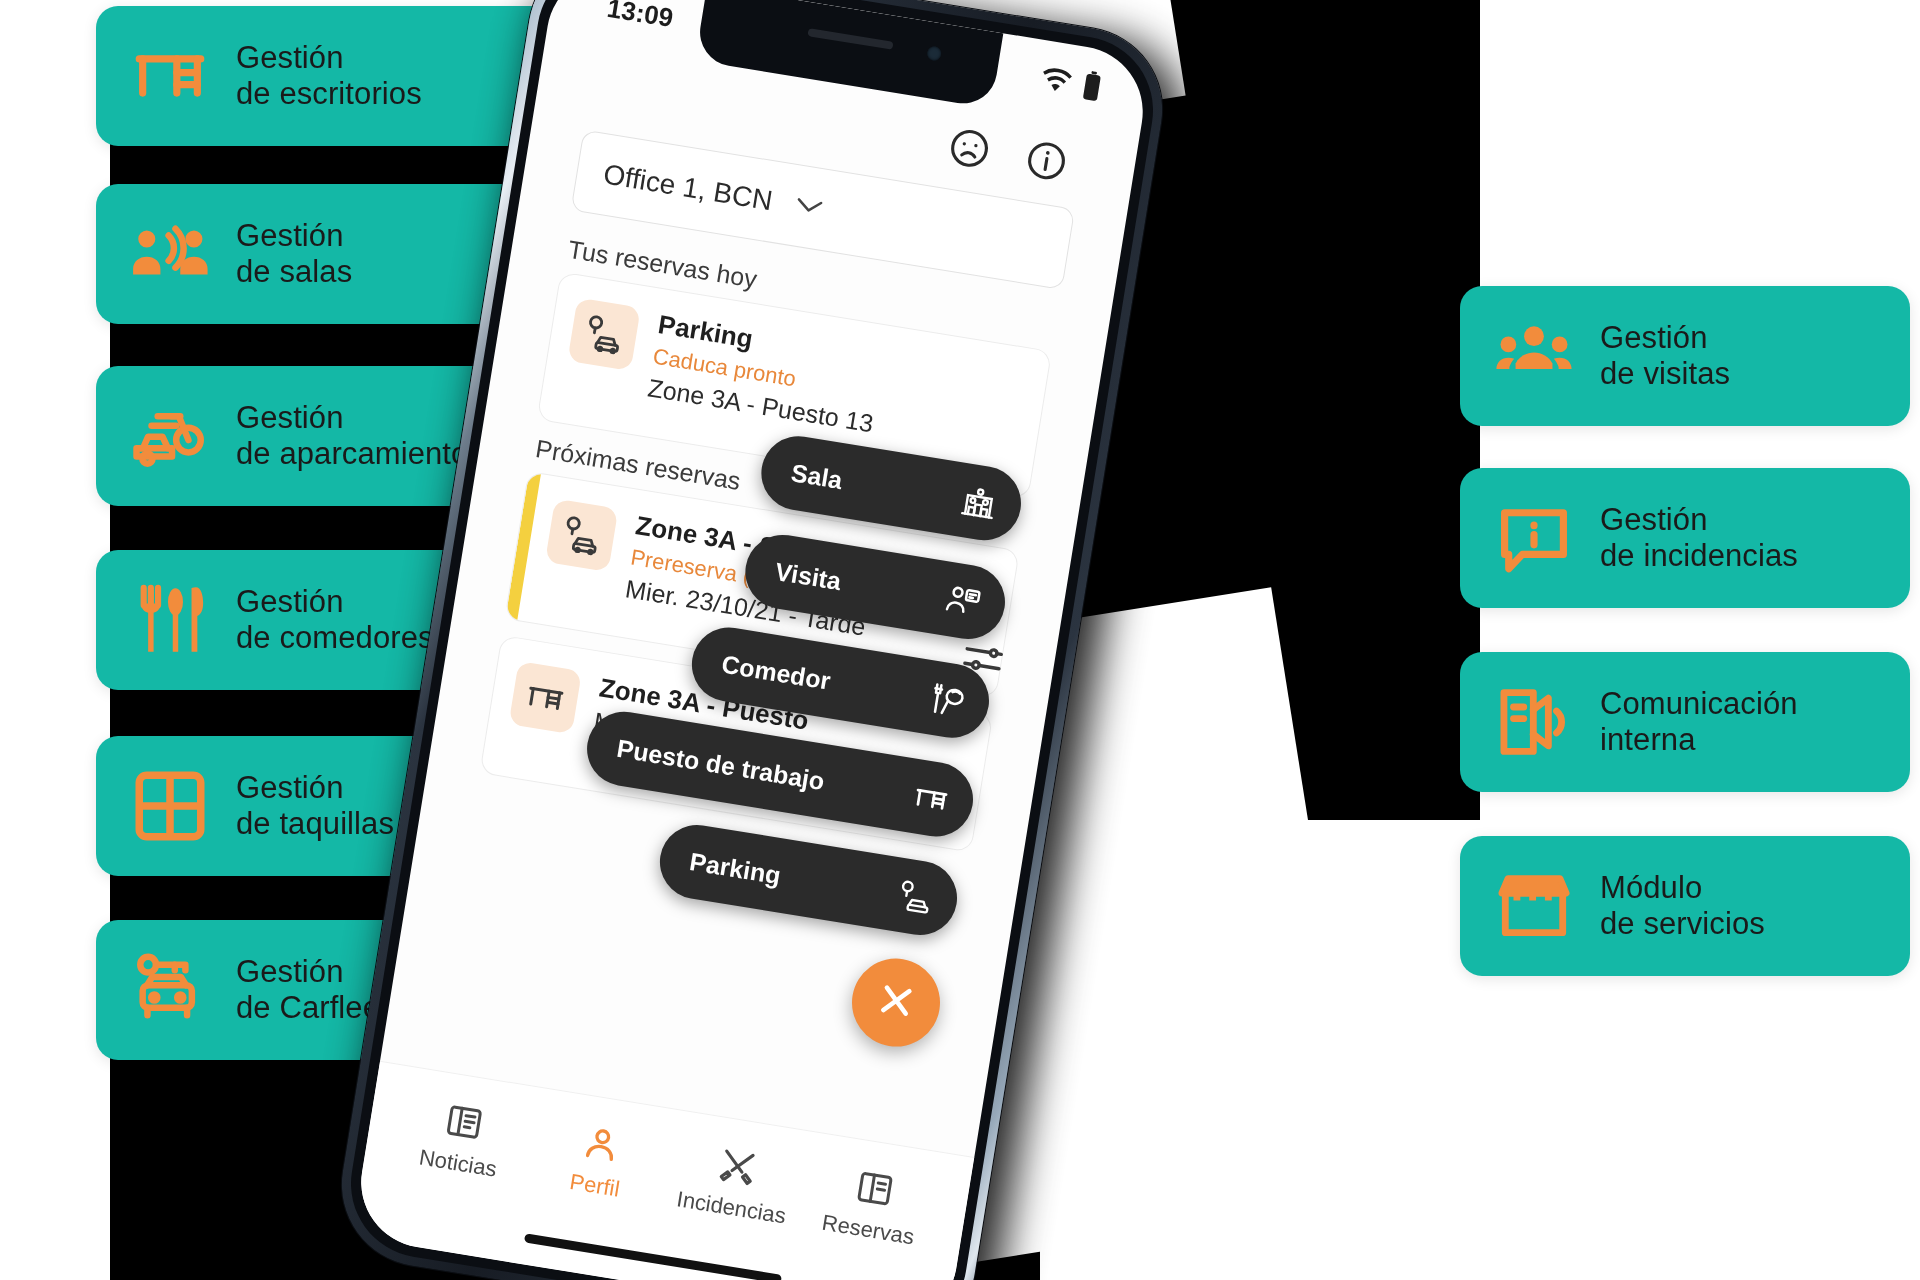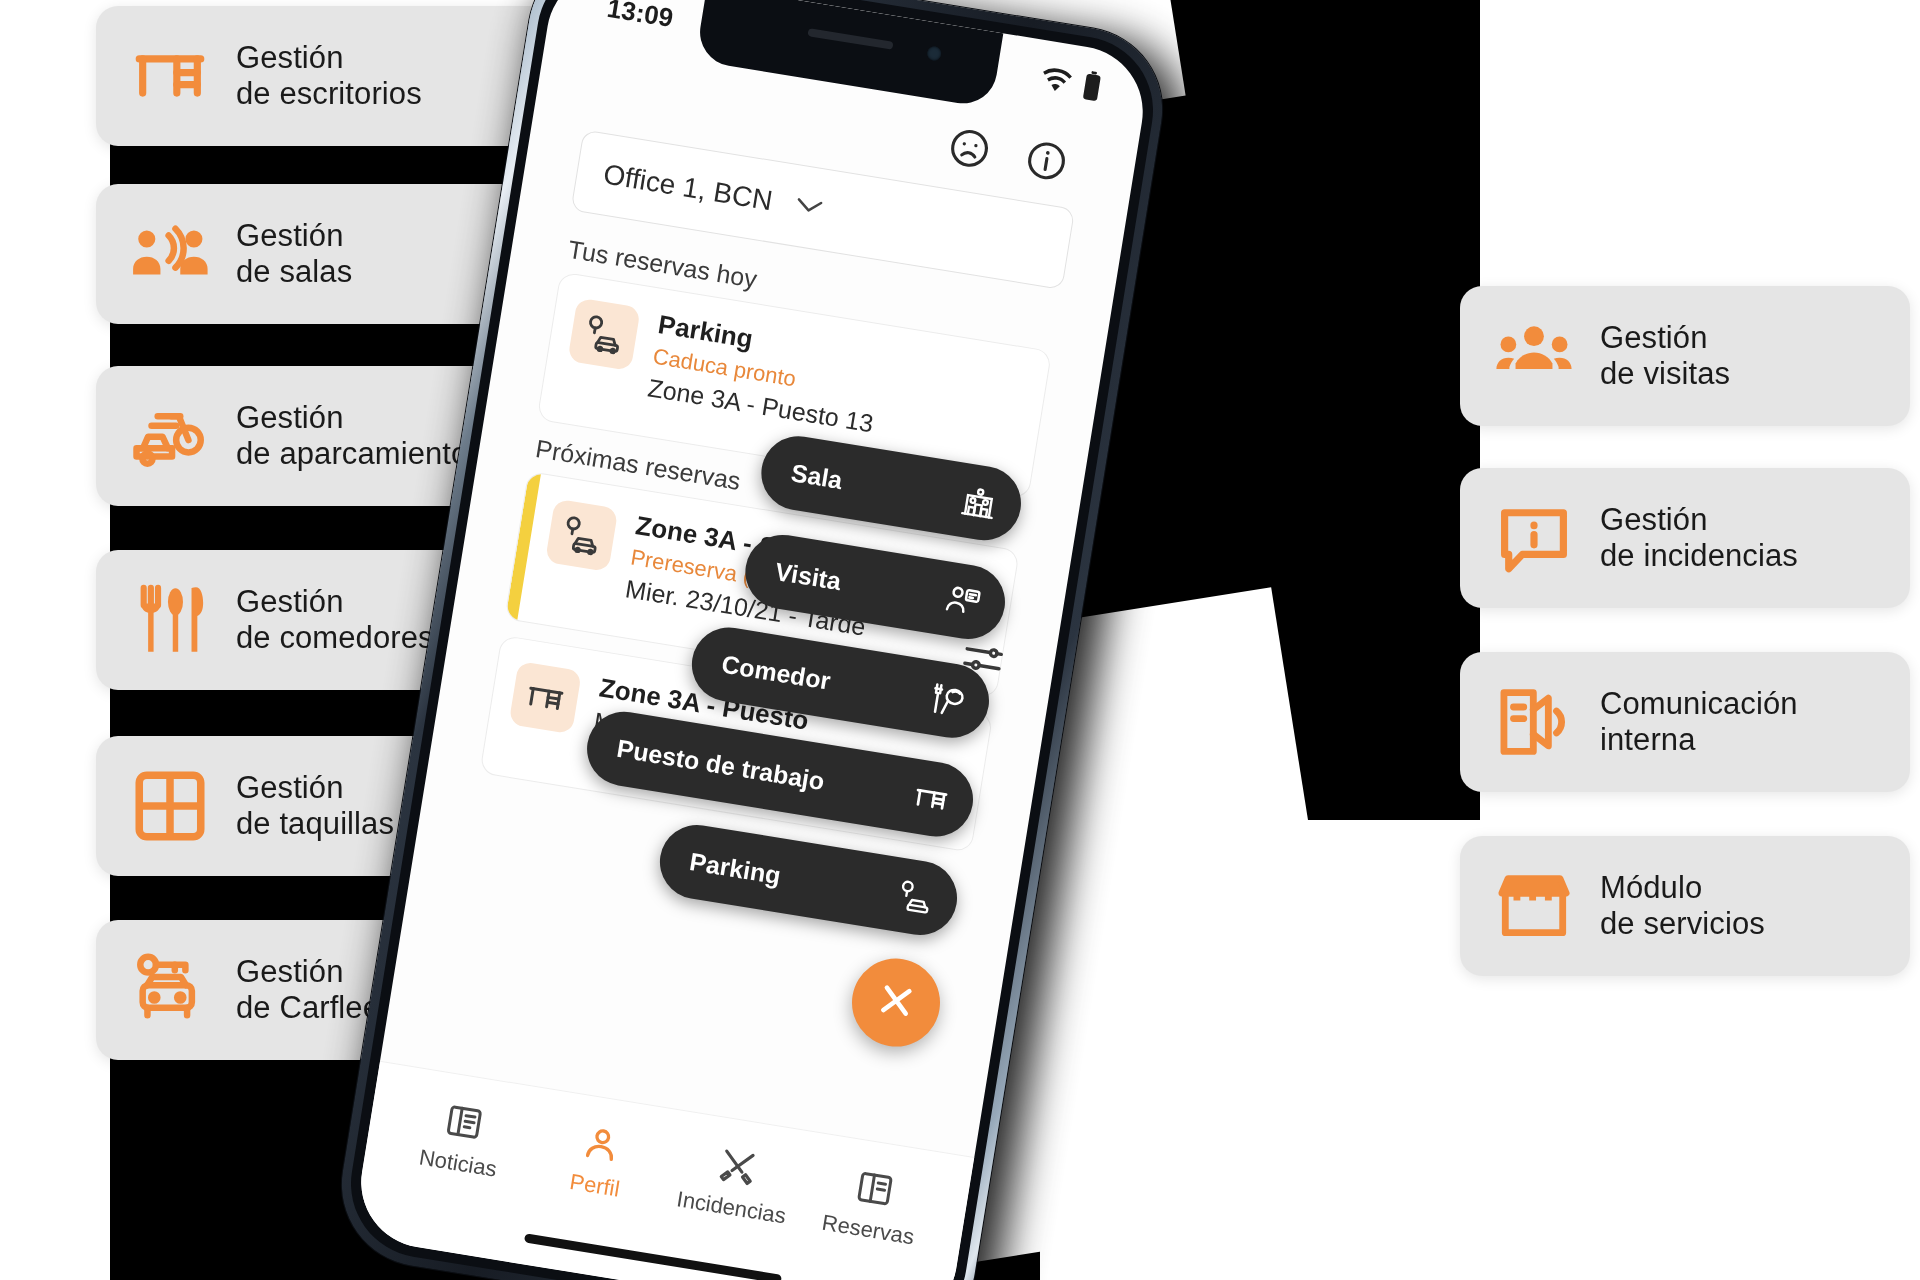--- a/index.html
+++ b/index.html
@@ -28,21 +28,21 @@
   #bd-wedge-bottom {
     left: 560px; top: 700px; width: 720px; height: 620px;
     transform: rotate(-9deg); transform-origin: top left;
   }
   #bd-right-bottom { left: 1040px; top: 820px; width: 880px; height: 460px; }
   #bd-right-top { left: 1480px; top: 0; width: 440px; height: 1280px; }
 
   
   .card {
     position: absolute;
-    background: #e5e5e5;
+    background: #14b8a6;
     border-radius: 22px;
     display: flex;
     align-items: center;
     box-shadow: 0 3px 14px rgba(0,0,0,0.10);
     padding: 0 26px;
   }
   .card .card-icon {
     width: 96px; min-width: 96px; height: 96px;
     display: flex; align-items: center; justify-content: center;
     color: #F28C3C;

